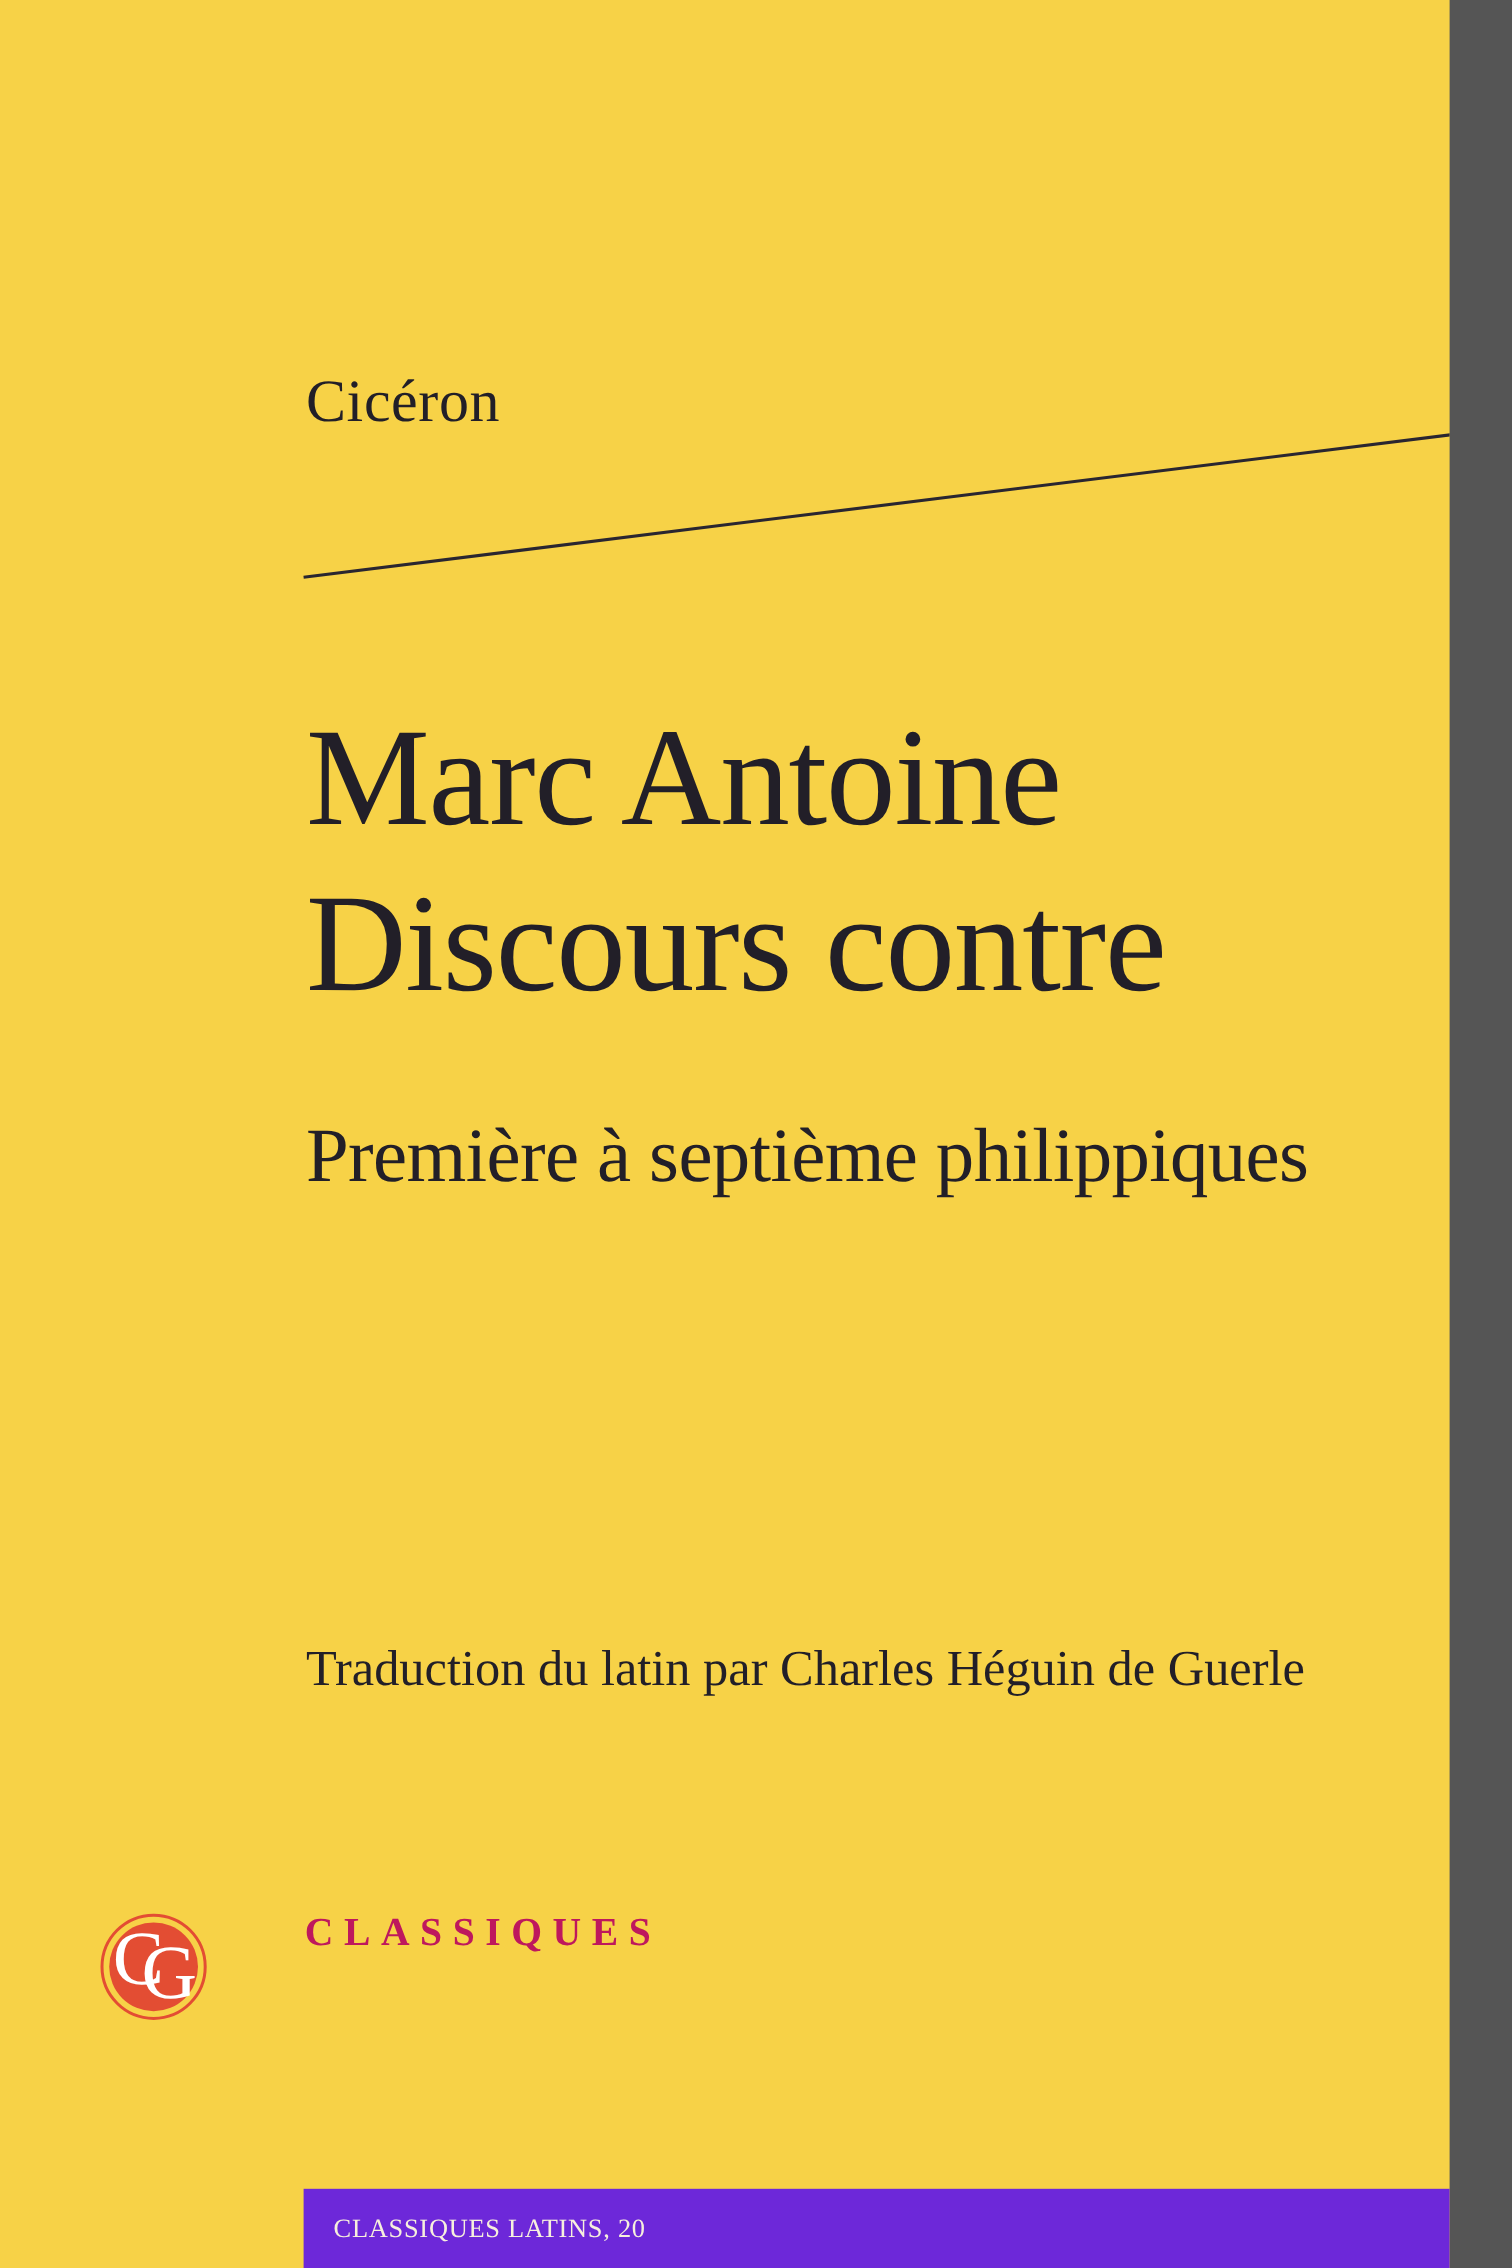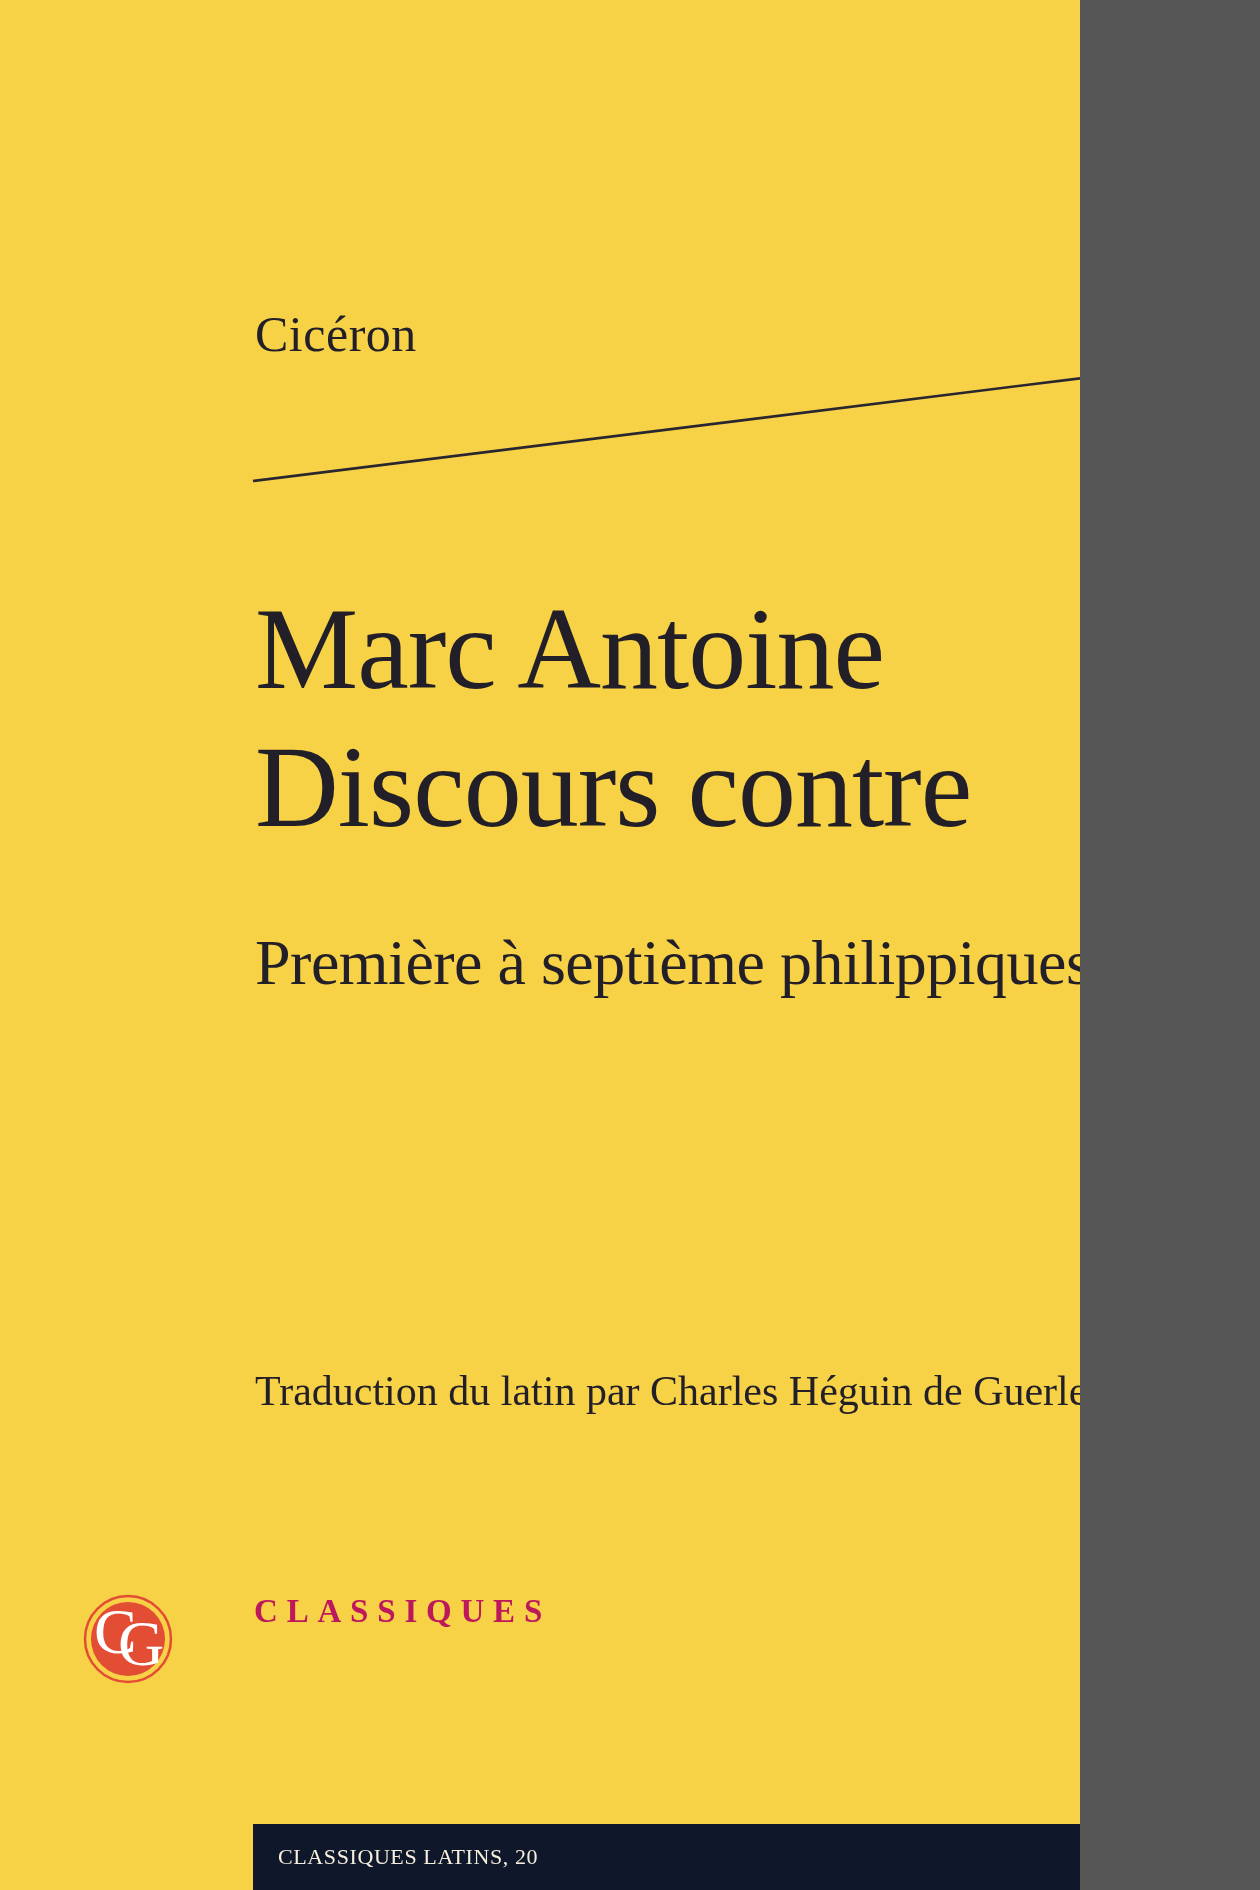--- a/index.html
+++ b/index.html
@@ -1,18 +1,18 @@
 <!DOCTYPE html>
 <html><head>
 <meta charset="utf-8">
 <style>
   html,body{margin:0;padding:0;background:#555;}
   #cover{
     position:relative;
-    width:1080px;height:1890px;
+    width:1208px;height:1890px;
     background:#F7D247;
     overflow:hidden;
     font-family:"Liberation Serif", serif;
     color:#221F28;
   }
   .abs{position:absolute;}
   #author{
     left:255px;top:309px;
     font-size:50px;line-height:50px;
     letter-spacing:0.5px;
@@ -93,17 +93,17 @@
     <circle cx="48" cy="50" r="43" fill="none" stroke-width="2.5" stroke="#E34D33"></circle>
     <circle cx="48" cy="50" r="37" fill="#E34D33"></circle>
     <text x="14" y="64" class="mono" font-size="64" fill="#FFFFFF">C</text>
     <text x="38" y="76" class="mono" font-size="64" fill="#FFFFFF">G</text>
   </svg>
 
   <div id="wordmark" class="abs">
     <div id="wordmark-line1" style="color: #be185d; font-family: Liberation Serif, serif;">CLASSIQUES</div>
   </div>
 
-  <div id="series-band" class="abs" style="background: #0f172a;">
+  <div id="series-band" class="abs" style="background: #6d28d9;">
     <span id="series-label" style="color: rgb(247, 239, 221);">CLASSIQUES LATINS, 20</span>
   </div>
 
 </div>
 
 </body></html>

